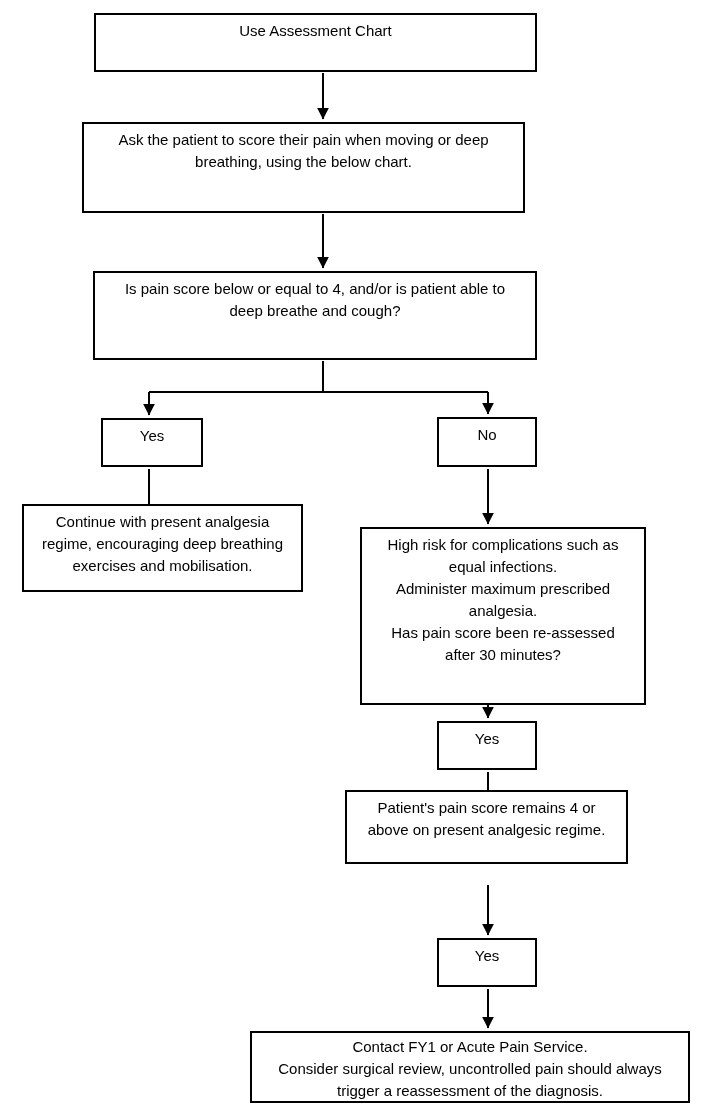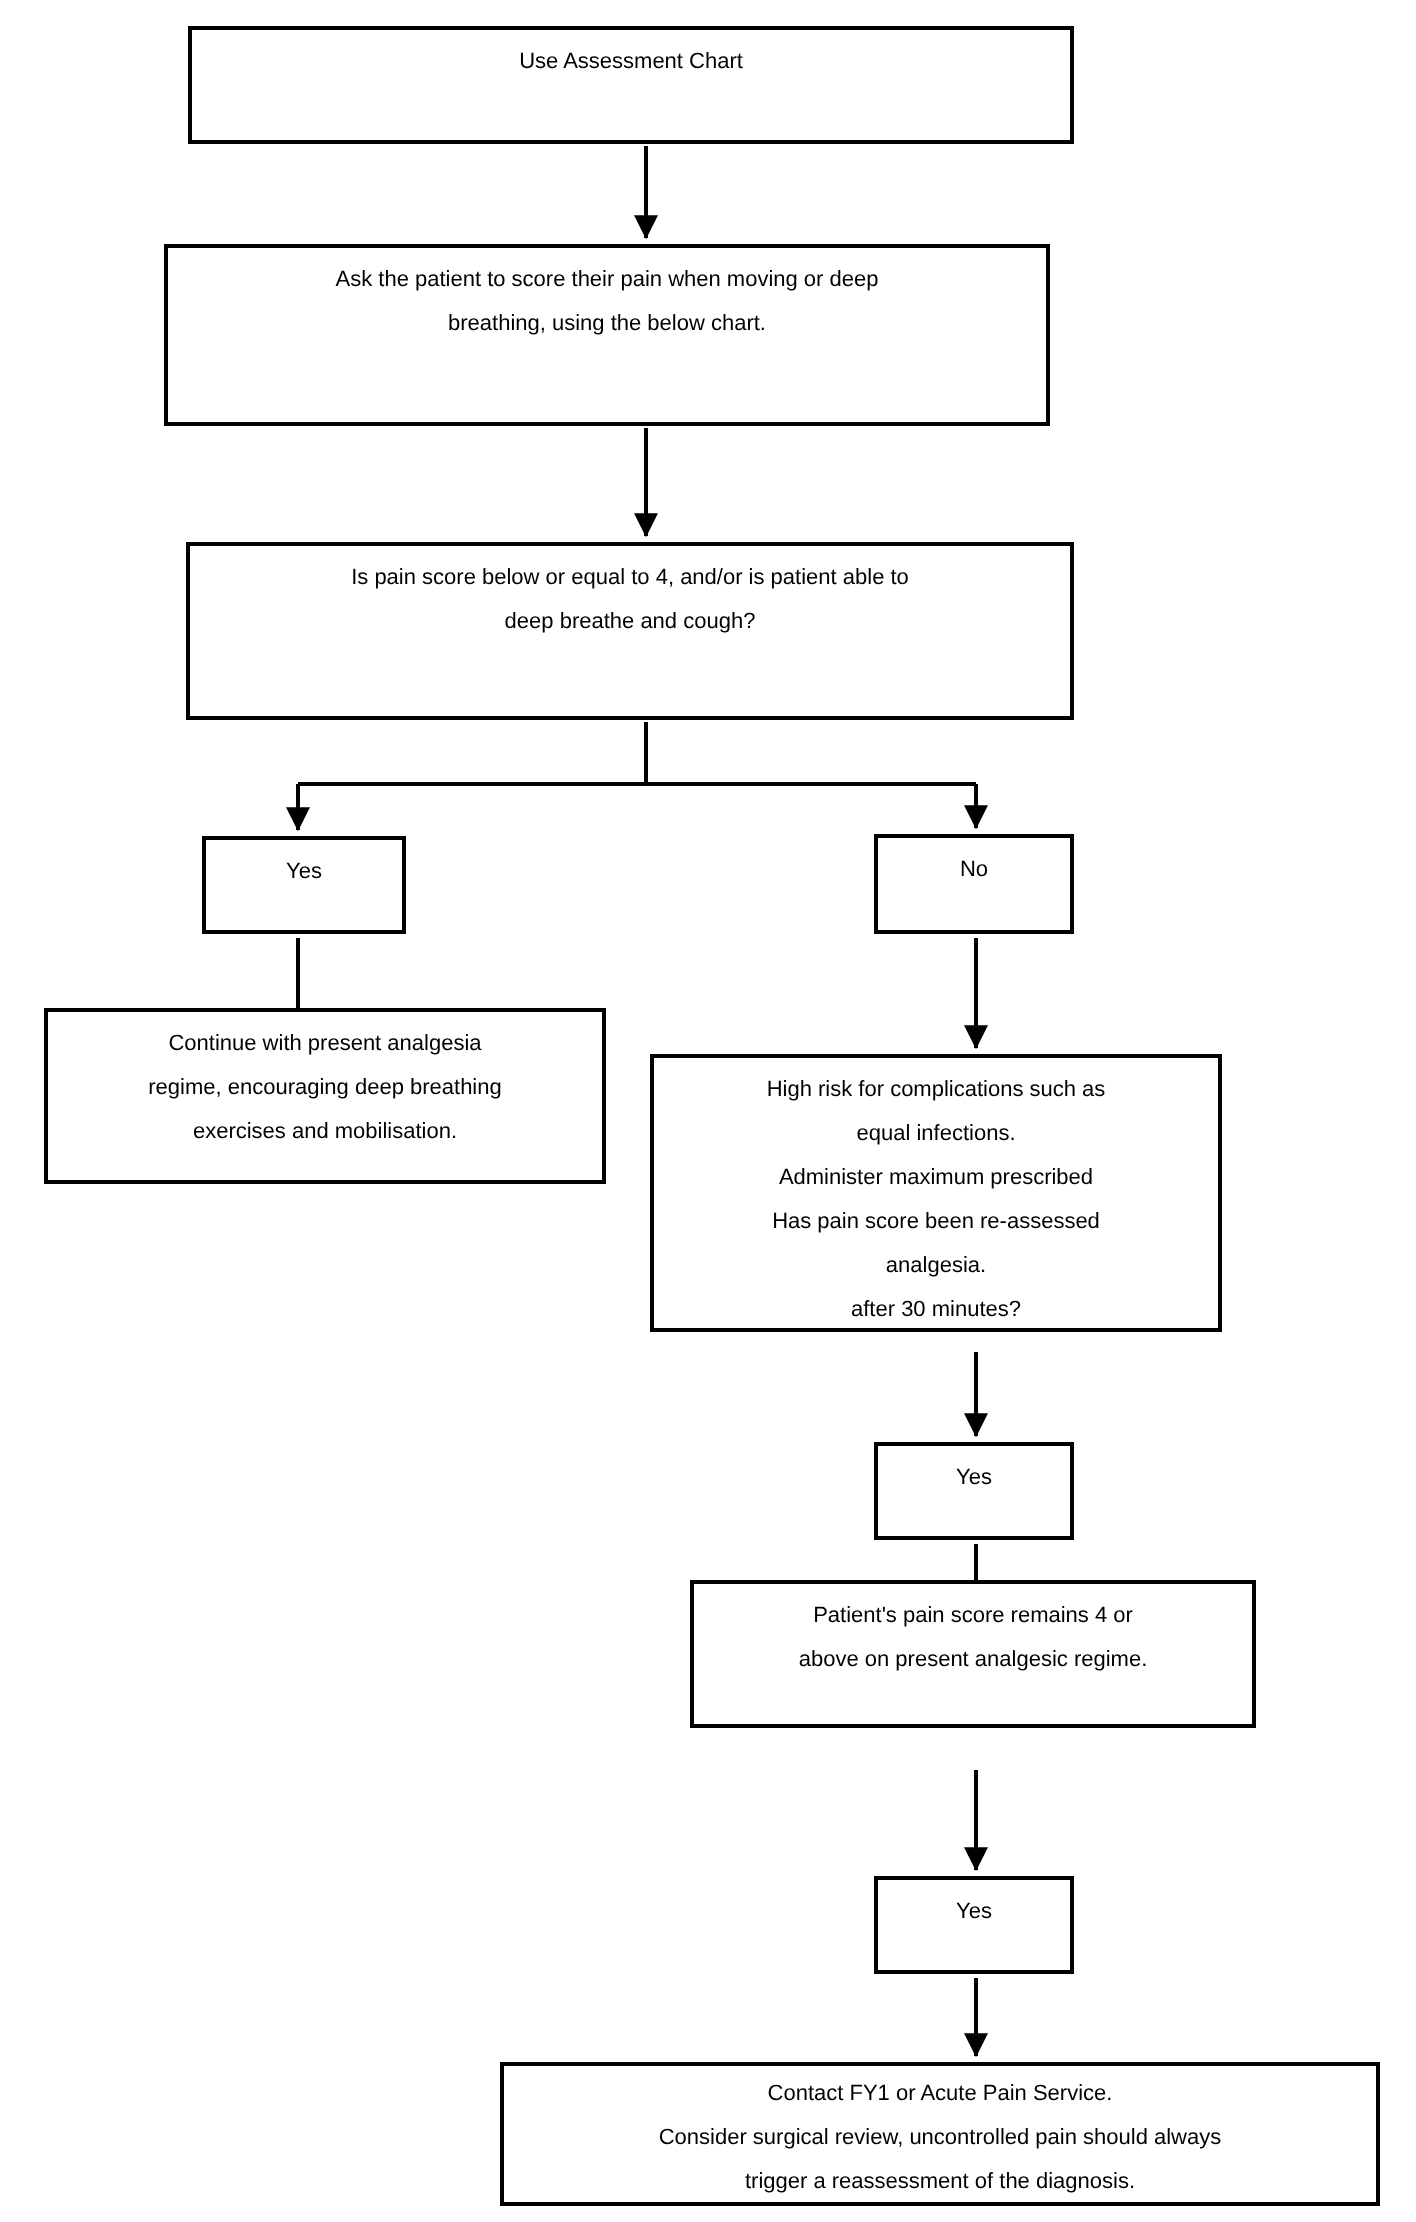--- a/index.html
+++ b/index.html
@@ -22,21 +22,21 @@
     top: 0;
     width: 708px;
     height: 1111px;
   }
   .node {
     position: absolute;
     box-sizing: border-box;
     border: 2px solid #000000;
     background: #ffffff;
     text-align: center;
-    font-size: 11px;
+    font-size: 15px;
     line-height: 22px;
     padding-top: 5px;
     padding-left: 4px;
     padding-right: 4px;
   }
 </style>
 </head>
 <body>
 
 <div class="canvas">
@@ -92,26 +92,26 @@
   <div class="node" style="left:437px; top:417px; width:100px; height:50px;">
       <div>No</div>
     </div>
 
   <div class="node" style="left:22px; top:504px; width:281px; height:88px;">
       <div>Continue with present analgesia</div>
       <div>regime, encouraging deep breathing</div>
       <div>exercises and mobilisation.</div>
     </div>
 
-  <div class="node" style="left:325px; top:527px; width:286px; height:139px;">
+  <div class="node" style="left:360px; top:527px; width:286px; height:178px;">
       <div>High risk for complications such as</div>
       <div>equal infections.</div>
       <div>Administer maximum prescribed</div>
+      <div>analgesia.</div>
       <div>Has pain score been re-assessed</div>
-      <div>analgesia.</div>
       <div>after 30 minutes?</div>
     </div>
 
   <div class="node" style="left:437px; top:721px; width:100px; height:49px;">
       <div>Yes</div>
     </div>
 
   <div class="node" style="left:345px; top:790px; width:283px; height:74px;">
       <div>Patient's pain score remains 4 or</div>
       <div>above on present analgesic regime.</div>

